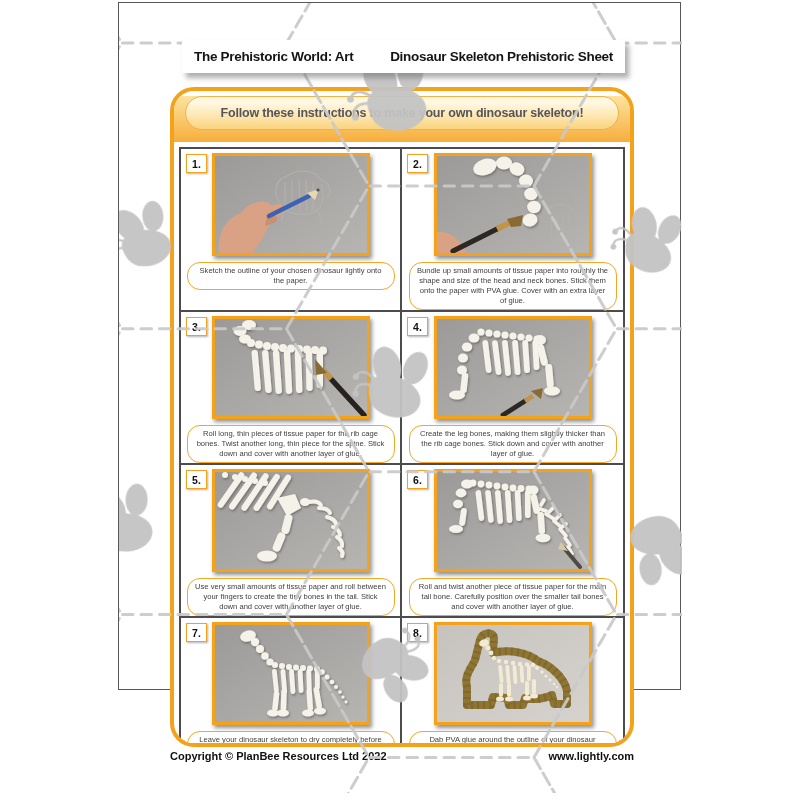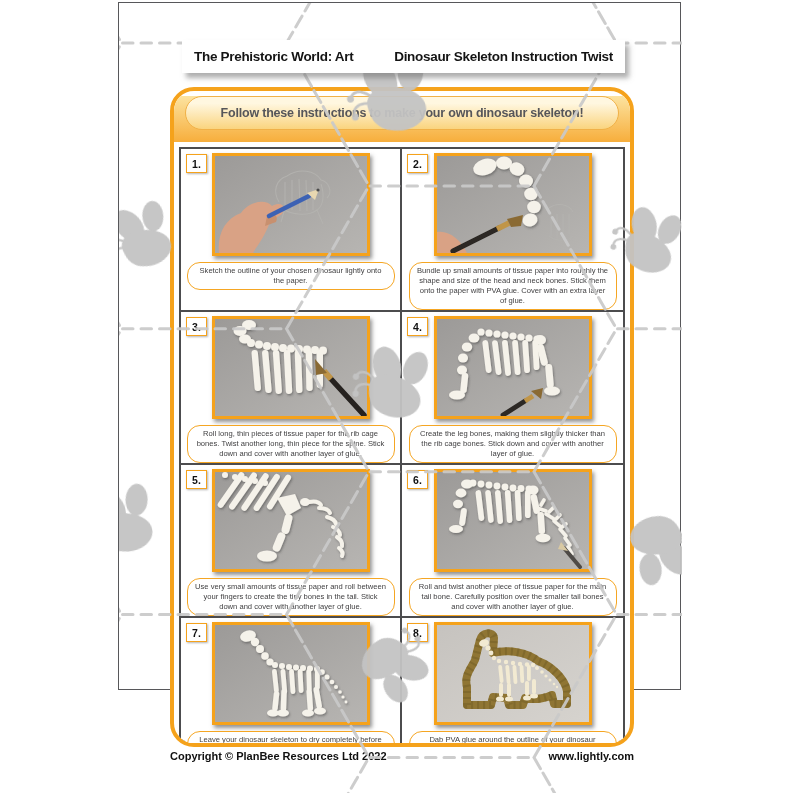--- a/index.html
+++ b/index.html
@@ -58,21 +58,21 @@
     <filter id="bsh" x="-30%" y="-30%" width="160%" height="160%">
       <feDropShadow dx="1" dy="1.5" stdDeviation="1" flood-color="#3a3a3a" flood-opacity="0.5"></feDropShadow>
     </filter>
   </defs>
 </svg>
 
 <div class="page">
 
   <div class="header-box">
     <span>The Prehistoric World: Art</span>
-    <span>Dinosaur Skeleton Instruction Twist</span>
+    <span>Dinosaur Skeleton Prehistoric Sheet</span>
   </div>
 
   <div class="panel">
     <div class="banner">
       <div class="banner-pill">Follow these instructions to make your own dinosaur skeleton!</div>
     </div>
 
     <div class="grid">
 
       <div class="cell">

